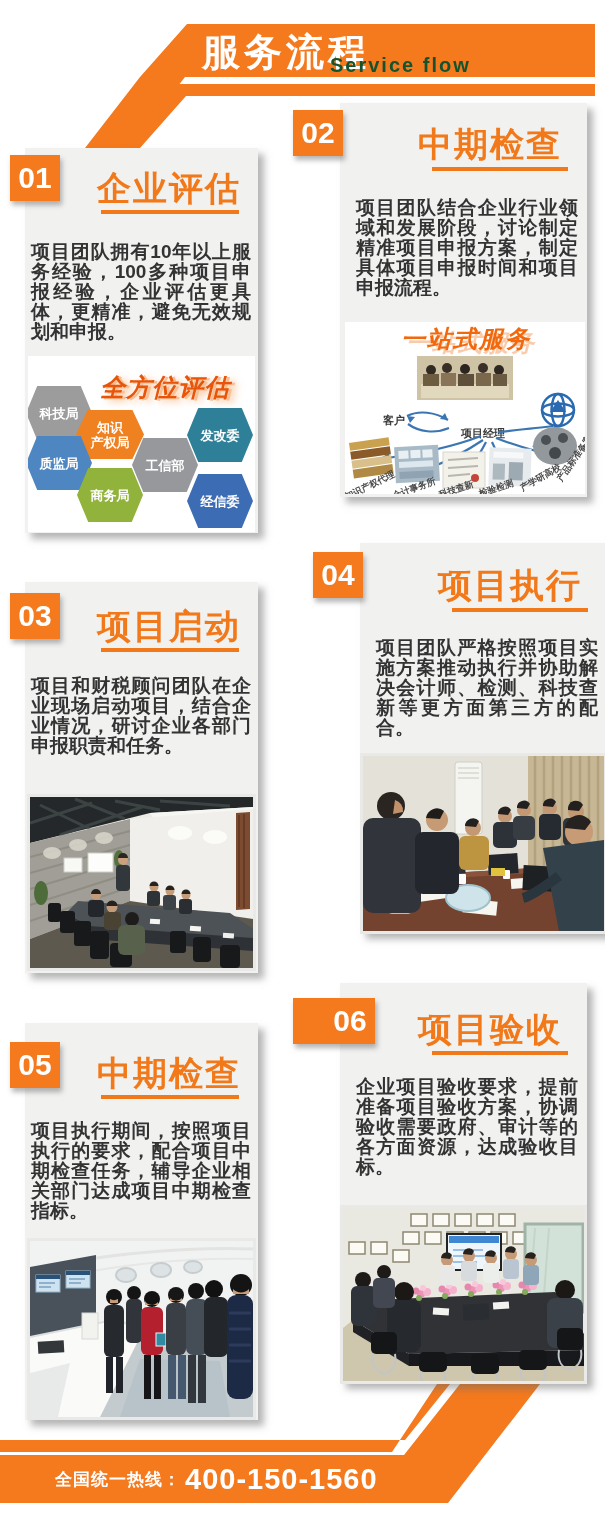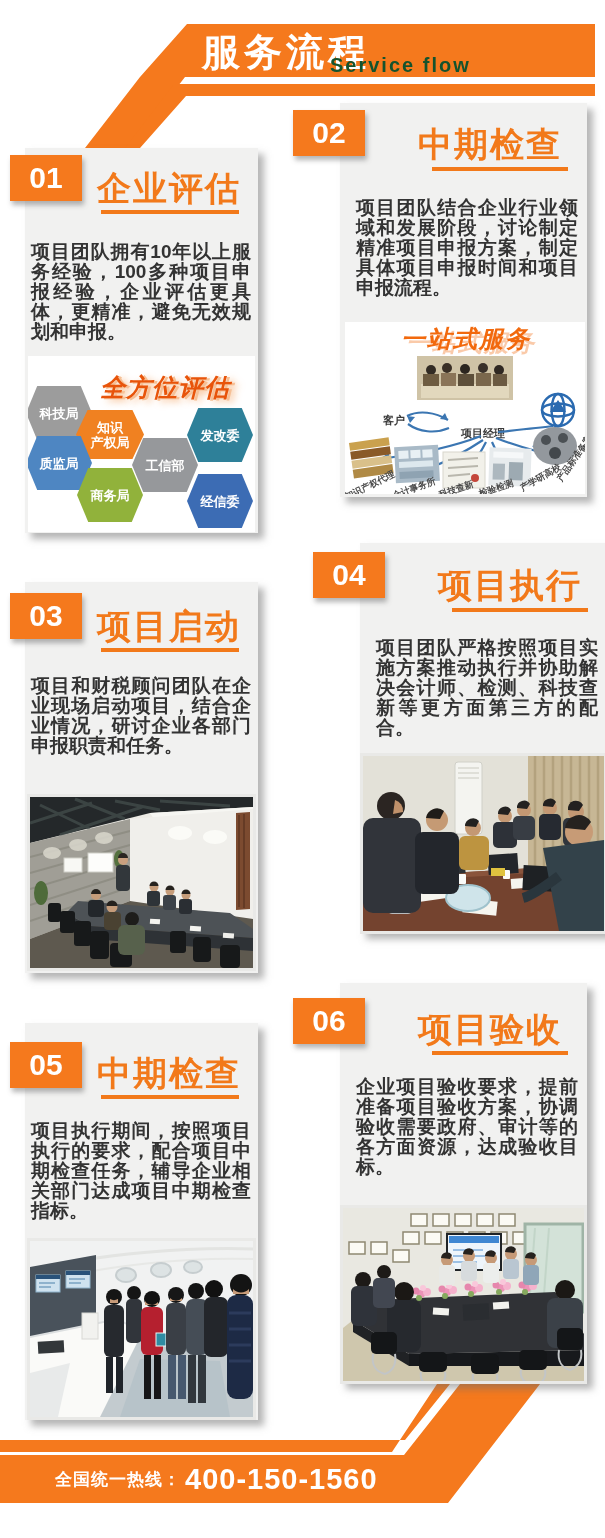--- a/index.html
+++ b/index.html
@@ -13,21 +13,21 @@
   .hdr-title{position:absolute;left:202px;top:27px;font-size:38px;font-weight:bold;color:#fff;letter-spacing:4px;}
   .hdr-sub{position:absolute;left:330px;top:54px;font-size:20px;font-weight:bold;color:#14532d;letter-spacing:2px;}
   
   #ftr-band{clip-path:polygon(0 1455px,404px 1455px,460px 1384px,540px 1384px,448px 1503px,0 1503px);}
   #ftr-thin{clip-path:polygon(0 1440px,405px 1440px,450px 1384px,437px 1384px,392px 1452px,0 1452px);}
   .ftr-text{position:absolute;left:55px;top:1459px;width:340px;height:40px;display:flex;align-items:center;color:#fff;}
   .ftr-label{font-size:17px;font-weight:bold;letter-spacing:1px;}
   .ftr-number{font-size:29px;font-weight:bold;letter-spacing:1px;margin-left:4px;}
   
   .card{position:absolute;background:#F1F1F0;box-shadow:6px 6px 7px rgba(110,110,110,.5);}
-  .num{position:absolute;width:72px;height:46px;background:var(--accent,#F5791D);color:#fff;
+  .num{position:absolute;width:50px;height:46px;background:var(--accent,#F5791D);color:#fff;
        font-size:30px;font-weight:bold;display:flex;align-items:center;justify-content:center;
        box-shadow:2px 4px 5px rgba(90,90,90,.45);z-index:3;}
   .card-title{position:absolute;font-size:34px;font-weight:bold;color:var(--title,#F2791A);
        letter-spacing:2px;text-align:center;white-space:nowrap;}
   .t-line{position:absolute;height:4px;background:var(--title,#F2791A);}
   .card-body{position:absolute;font-size:19px;font-weight:bold;color:#333;line-height:20px;
        text-align:justify;word-break:break-all;}
   .imgbox{position:absolute;background:#fff;overflow:hidden;}
   .photo{border:3px solid #e9e9e7;}
   .photo svg{display:block;}
@@ -375,21 +375,21 @@
           <circle cx="211" cy="44" r="11" fill="#141414"></circle>
             <path d="M203,48 a11,11 0 0 0 16,0 l0,5 -16,0 z" fill="#c89b79"></path>
           <rect x="197" y="54" width="26" height="104" rx="9" fill="#1d2a45"></rect>
           <path d="M199,72 h22 M199,88 h22 M199,104 h22 M199,120 h22" stroke="#2c3b5c" stroke-width="3"></path>
         </g>
       </svg>
     </div>
   </div>
 
   <div class="card" style="left:340px;top:983px;width:247px;height:400px;">
-    <div class="num" style="left:-47px;top:15px;">06</div>
+    <div class="num" style="left:-47px;top:15px;padding-left:32px;">06</div>
     <div class="card-title" style="left:55px;top:24px;width:190px;">项目验收</div>
     <div class="t-line" style="left:92px;top:68px;width:136px;"></div>
     <div class="card-body" style="left:16px;top:94px;width:222px;">企业项目验收要求，提前准备项目验收方案，协调验收需要政府、审计等的各方面资源，达成验收目标。</div>
     <div class="imgbox photo" style="left:0px;top:222px;width:241px;height:173px;">
       <svg width="241" height="173" viewBox="0 0 241 173">
         <rect width="241" height="173" fill="#e9e8e1"></rect>
         <g fill="#fbfaf4" stroke="#8e8871" stroke-width="1.5">
           <rect x="68" y="6" width="16" height="12"></rect>
             <rect x="90" y="6" width="16" height="12"></rect>
           <rect x="112" y="6" width="16" height="12"></rect>

